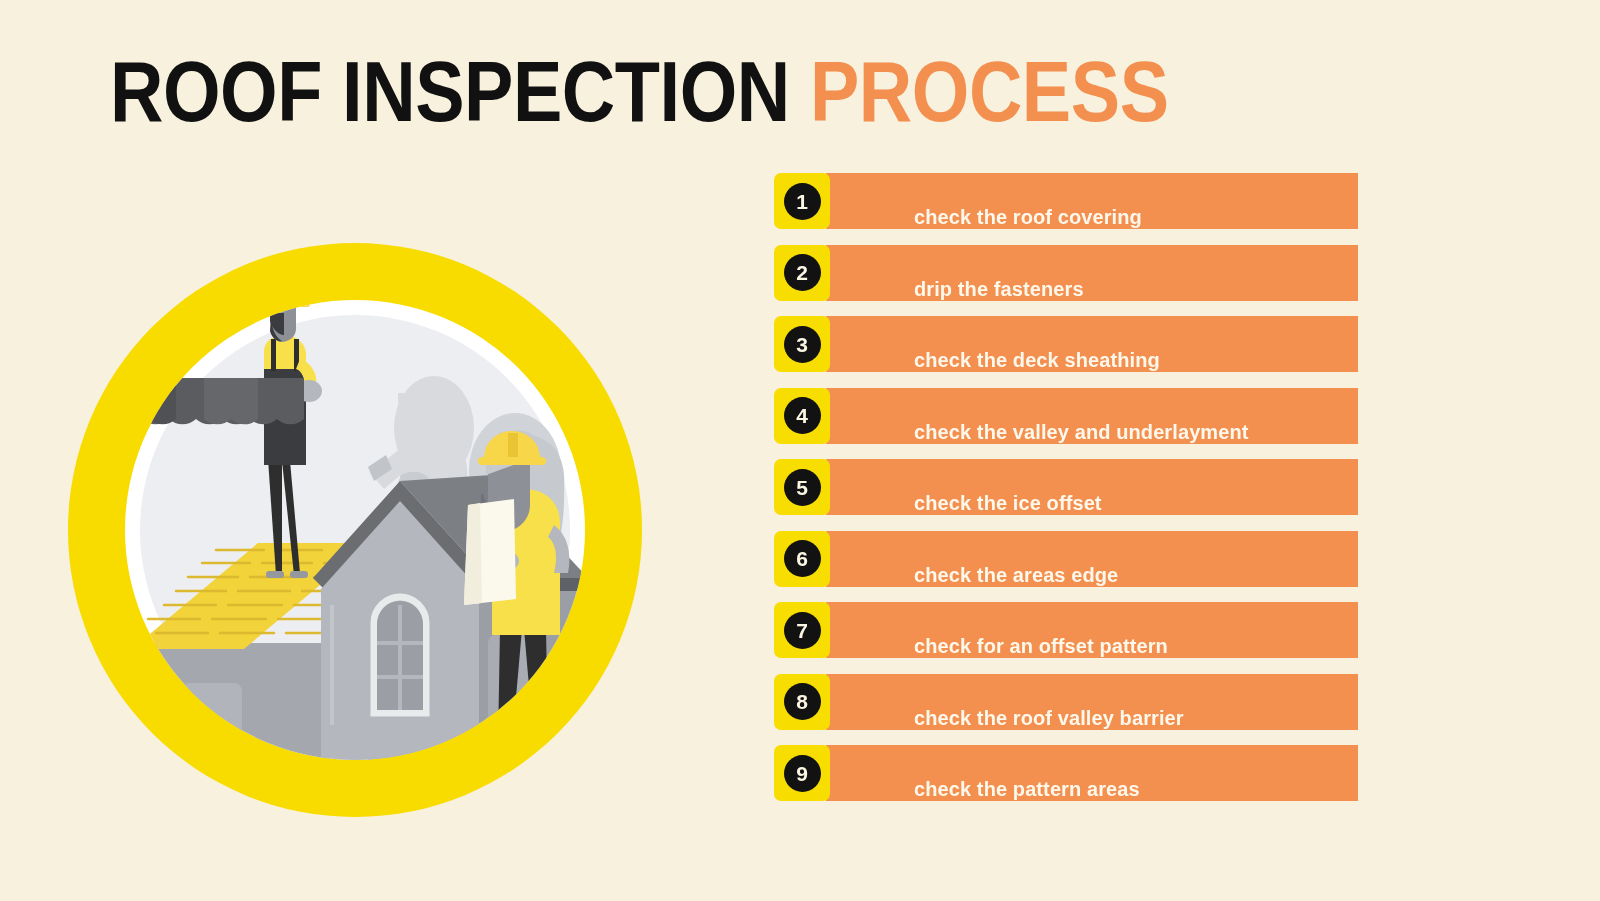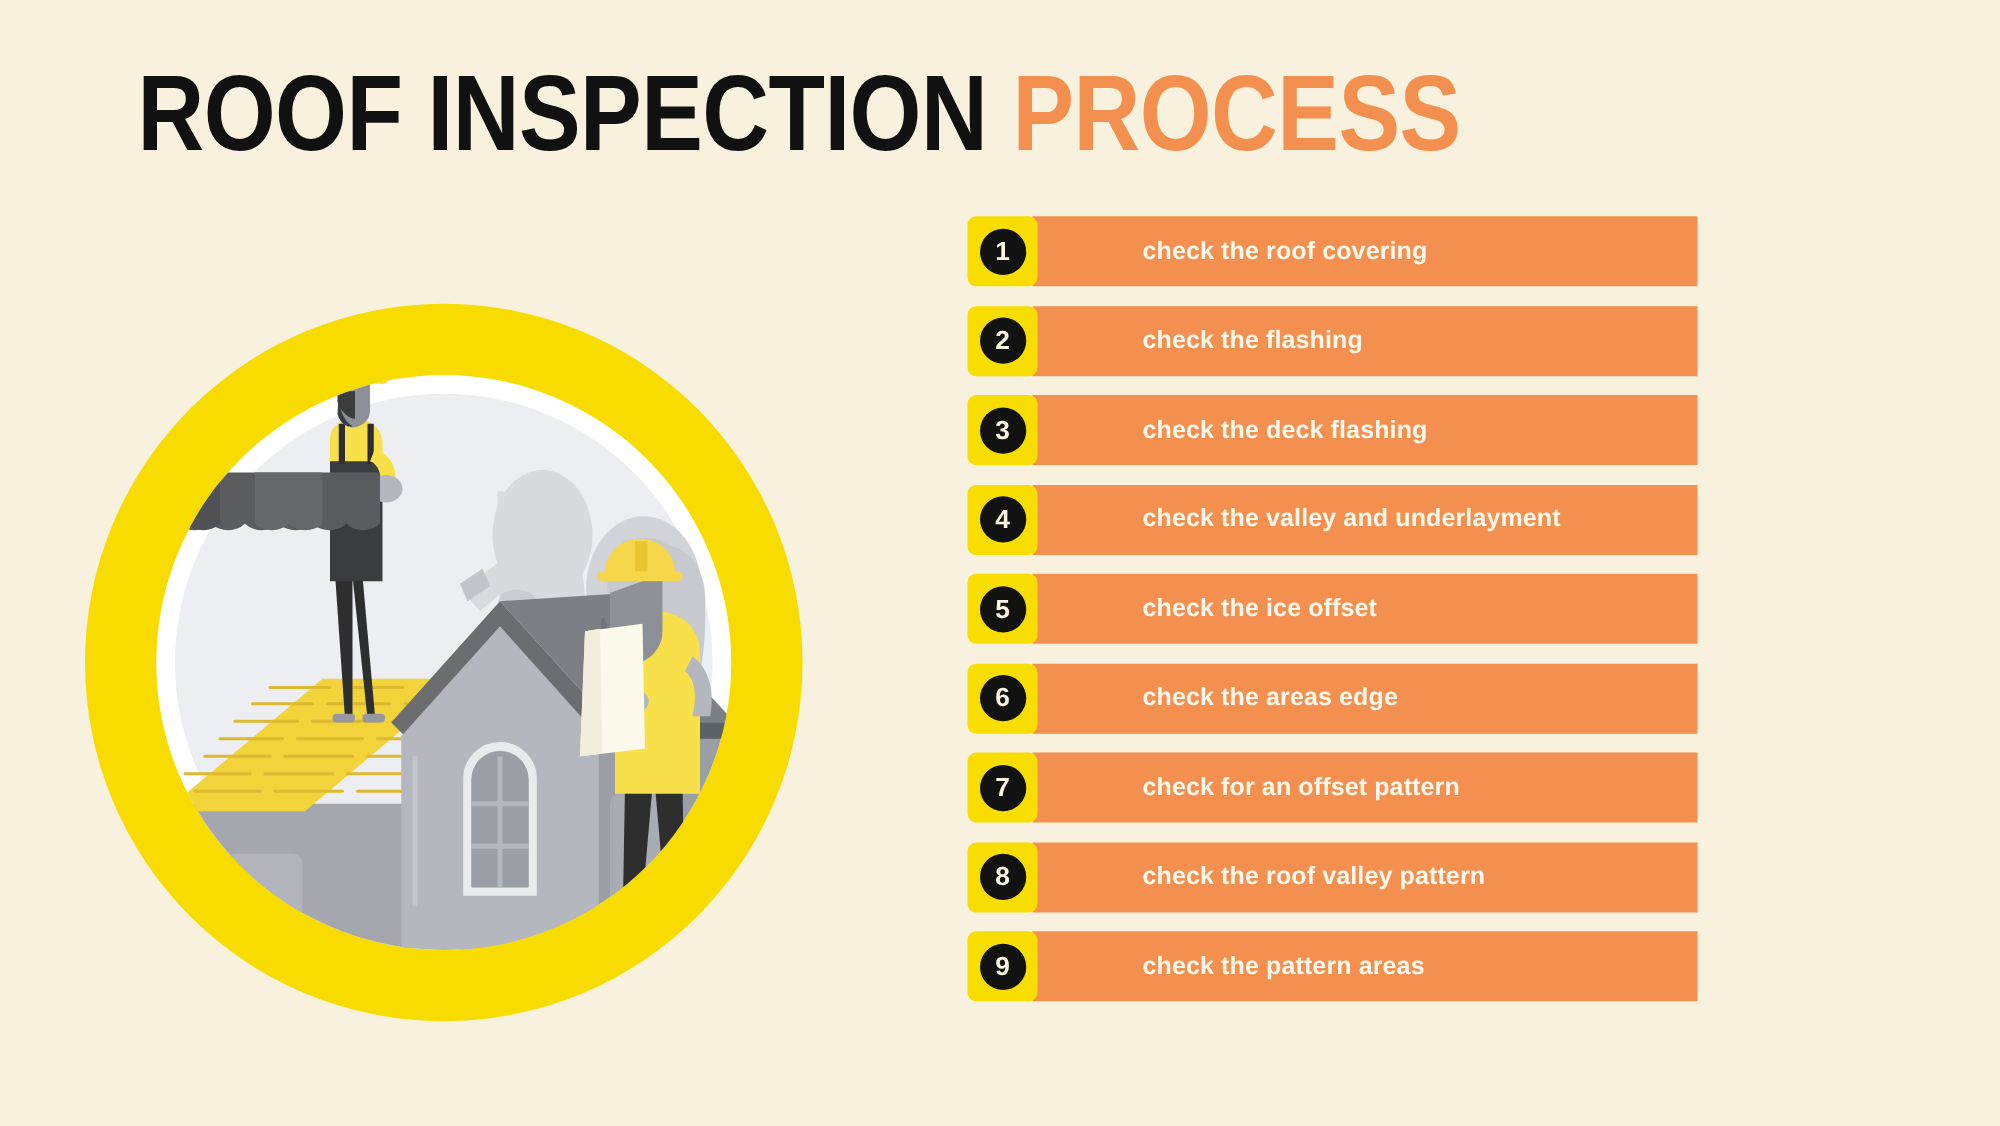--- a/index.html
+++ b/index.html
@@ -106,21 +106,21 @@
     font-size: 21px;
     font-weight: bold;
     line-height: 1;
   }
   .step-bar {
     position: relative;
     flex: 1 1 auto;
     background: #f4904f;
     margin-left: -4px;
     display: flex;
-    align-items: center;
+    align-items: flex-end;
     padding-left: 88px;
     box-sizing: border-box;
   }
   .step-label {
     color: #fdf8ec;
     font-size: 20px;
     font-weight: bold;
     letter-spacing: 0.1px;
     white-space: nowrap;
   }
@@ -289,30 +289,30 @@
     <div class="step-bar">
       <span class="step-label">check the roof covering</span>
     </div>
   </div>
 
   <div class="step-row">
     <div class="step-badge">
       <div class="step-circle">2</div>
     </div>
     <div class="step-bar">
-      <span class="step-label">check the flashing</span>
+      <span class="step-label">drip the fasteners</span>
     </div>
   </div>
 
   <div class="step-row">
     <div class="step-badge">
       <div class="step-circle">3</div>
     </div>
     <div class="step-bar">
-      <span class="step-label">check the deck flashing</span>
+      <span class="step-label">check the deck sheathing</span>
     </div>
   </div>
 
   <div class="step-row">
     <div class="step-badge">
       <div class="step-circle">4</div>
     </div>
     <div class="step-bar">
       <span class="step-label">check the valley and underlayment</span>
     </div>
@@ -343,21 +343,21 @@
     <div class="step-bar">
       <span class="step-label">check for an offset pattern</span>
     </div>
   </div>
 
   <div class="step-row">
     <div class="step-badge">
       <div class="step-circle">8</div>
     </div>
     <div class="step-bar">
-      <span class="step-label">check the roof valley pattern</span>
+      <span class="step-label">check the roof valley barrier</span>
     </div>
   </div>
 
   <div class="step-row">
     <div class="step-badge">
       <div class="step-circle">9</div>
     </div>
     <div class="step-bar">
       <span class="step-label">check the pattern areas</span>
     </div>

